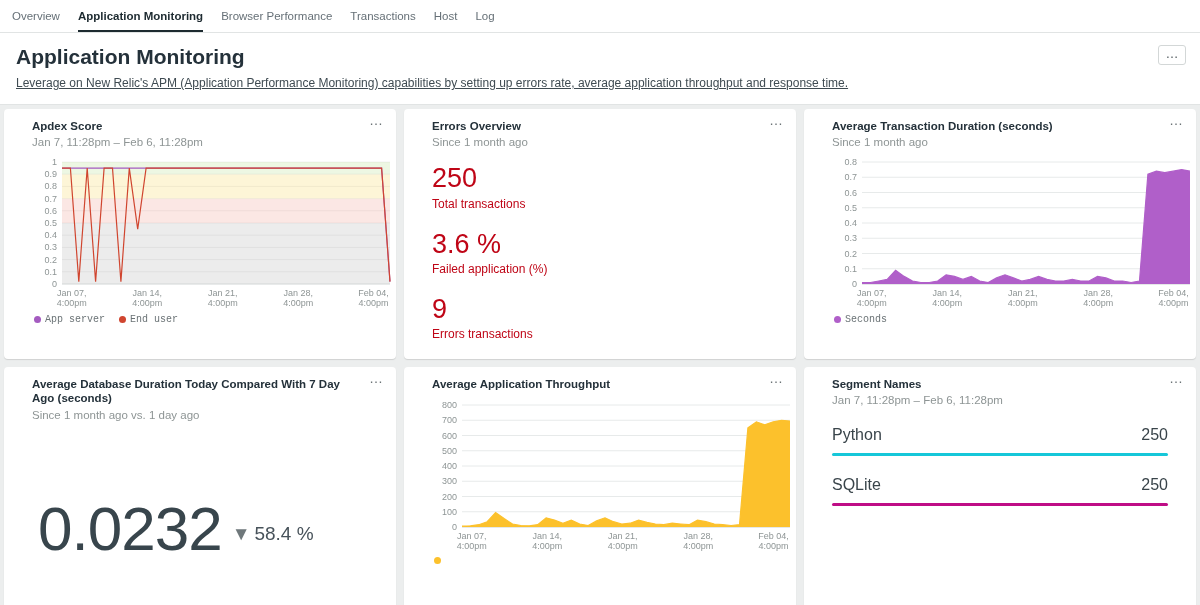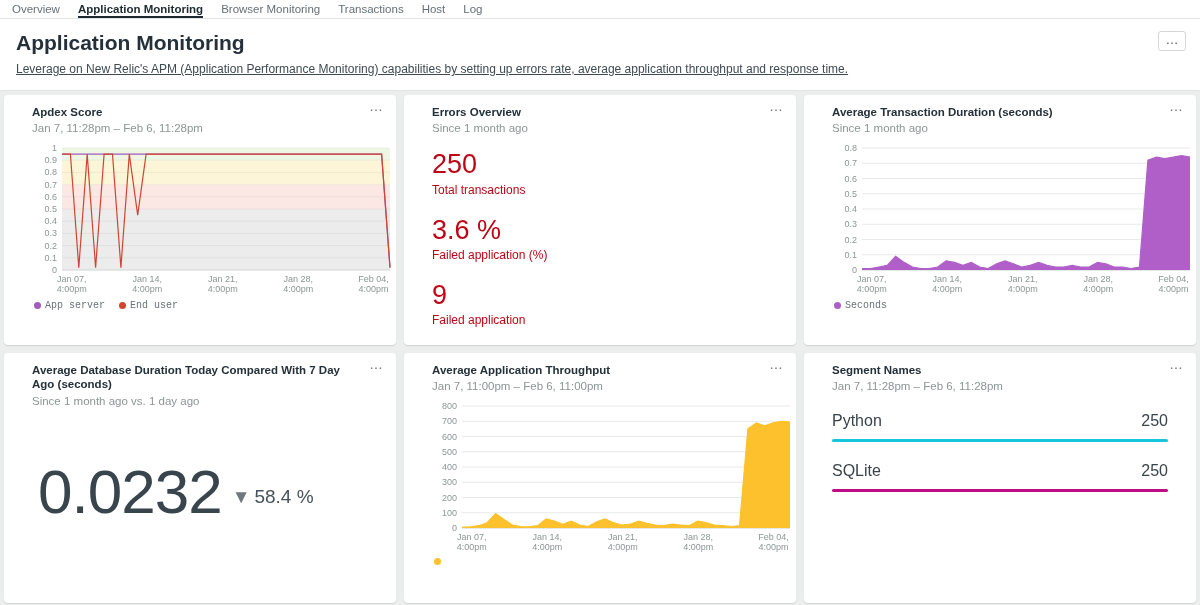--- a/index.html
+++ b/index.html
@@ -4,21 +4,21 @@
 <style>
   * { box-sizing: border-box; }
   body {
     width: 1200px; height: 605px; margin: 0; overflow: hidden;
     background: #eceeee; color: #24313a;
     font-family: "Liberation Sans", sans-serif;
   }
   svg { font-family: inherit; }
 
   
-  .topnav { height: 19px; background: #fff; border-bottom: 1px solid #e1e4e4;
+  .topnav { height: 33px; background: #fff; border-bottom: 1px solid #e1e4e4;
             display: flex; align-items: stretch; gap: 18px; padding: 0 12px; }
   .tab { font-size: 11.5px; color: #667077; display: flex; align-items: center;
          cursor: pointer; border-bottom: 2px solid transparent; padding-top: 2px; }
   .tab.active { color: #1d2a30; font-weight: 700; border-bottom-color: #1d2a30; }
 
   
   .page-header { background: #fff; border-bottom: 1px solid #e1e4e4;
                  padding: 12px 16px 14px; position: relative; }
   .page-title { font-size: 21px; font-weight: 700; margin: 0 0 7px; }
   .page-desc { font-size: 12px; color: #3f4b52; margin: 0; text-decoration: underline; }
@@ -43,39 +43,39 @@
                  font-size: 10px; color: #6b7376; cursor: pointer; font-family: Liberation Mono, monospace; }
   .legend-dot { width: 7px; height: 7px; border-radius: 50%; display: inline-block; }
 
   
   .metrics { margin-top: 16px; }
   .metric { margin-bottom: 19px; }
   .metric-value { font-size: 27px; line-height: 1.05; }
   .metric-label { font-size: 12px; margin-top: 4px; }
 
   
-  .billboard { display: flex; align-items: center; margin-top: 49px; padding-left: 6px; }
+  .billboard { display: flex; align-items: center; margin-top: 72px; padding-left: 6px; }
   .big-number { font-size: 62px; color: #38454c; letter-spacing: -1px; }
   .delta-icon { font-size: 19px; color: #6f787b; margin: 12px 4px 0 10px; }
   .delta { font-size: 19px; color: #47525a; margin-top: 12px; }
 
   
   .segments { margin-top: 20px; }
   .segment-row { margin-bottom: 20px; cursor: pointer; }
   .segment-head { display: flex; justify-content: space-between;
                   font-size: 16px; color: #39444a; margin-bottom: 9px; }
   .segment-bar { height: 3px; border-radius: 2px; }
 </style>
 </head>
 <body>
 
 <nav class="topnav">
   <div class="tab">Overview</div>
   <div class="tab active">Application Monitoring</div>
-  <div class="tab">Browser Monitoring</div>
+  <div class="tab">Browser Performance</div>
   <div class="tab">Transactions</div>
   <div class="tab">Host</div>
   <div class="tab">Log</div>
 </nav>
 
 <header class="page-header">
   <h1 class="page-title">Application Monitoring</h1>
   <p class="page-desc">Leverage on New Relic's APM (Application Performance Monitoring) capabilities by setting up errors rate, average application throughput and response time.</p>
   <div class="header-menu">…</div>
 </header>
@@ -142,21 +142,21 @@
       <div class="metric">
         <div class="metric-value">250</div>
         <div class="metric-label">Total transactions</div>
       </div>
       <div class="metric">
         <div class="metric-value">3.6 %</div>
         <div class="metric-label">Failed application (%)</div>
       </div>
       <div class="metric">
         <div class="metric-value">9</div>
-        <div class="metric-label">Failed application</div>
+        <div class="metric-label">Errors transactions</div>
       </div>
     </div>
   </section>
 
   <section class="card">
     <div class="card-title">Average Transaction Duration (seconds)</div>
     <div class="card-subtitle">Since 1 month ago</div>
     <div class="card-menu">…</div>
     <div class="chart-box"><svg width="368" height="156">
           <line x1="30" x2="358" y1="128" y2="128" stroke="#e7eaea" stroke-width="1"></line>
@@ -200,21 +200,20 @@
     <div class="card-menu">…</div>
     <div class="billboard">
       <span class="big-number">0.0232</span>
       <span class="delta-icon">▼</span>
       <span class="delta">58.4 %</span>
     </div>
   </section>
 
   <section class="card">
     <div class="card-title">Average Application Throughput</div>
-    <div class="card-subtitle">Jan 7, 11:00pm – Feb 6, 11:00pm</div>
     <div class="card-menu">…</div>
     <div class="chart-box"><svg width="368" height="156">
           <line x1="30" x2="358" y1="128" y2="128" stroke="#e7eaea" stroke-width="1"></line>
           <text x="25" y="131" text-anchor="end" font-size="9" fill="#8e9595">0</text>
           <line x1="30" x2="358" y1="112.75" y2="112.75" stroke="#e7eaea" stroke-width="1"></line>
           <text x="25" y="115.75" text-anchor="end" font-size="9" fill="#8e9595">100</text>
           <line x1="30" x2="358" y1="97.5" y2="97.5" stroke="#e7eaea" stroke-width="1"></line>
           <text x="25" y="100.5" text-anchor="end" font-size="9" fill="#8e9595">200</text>
           <line x1="30" x2="358" y1="82.25" y2="82.25" stroke="#e7eaea" stroke-width="1"></line>
           <text x="25" y="85.25" text-anchor="end" font-size="9" fill="#8e9595">300</text>

